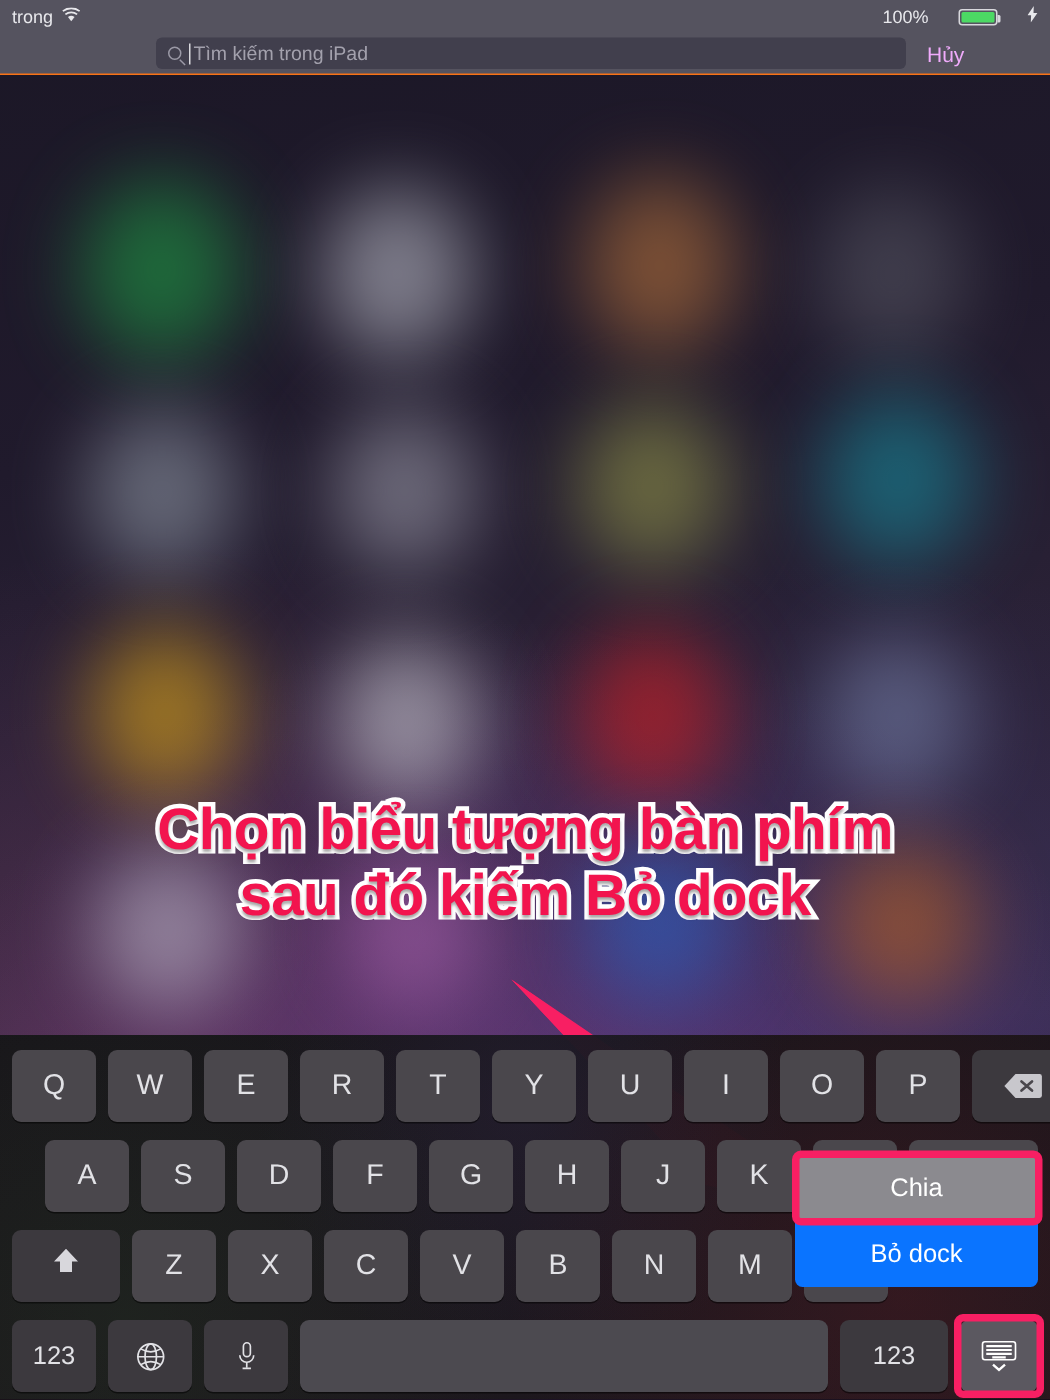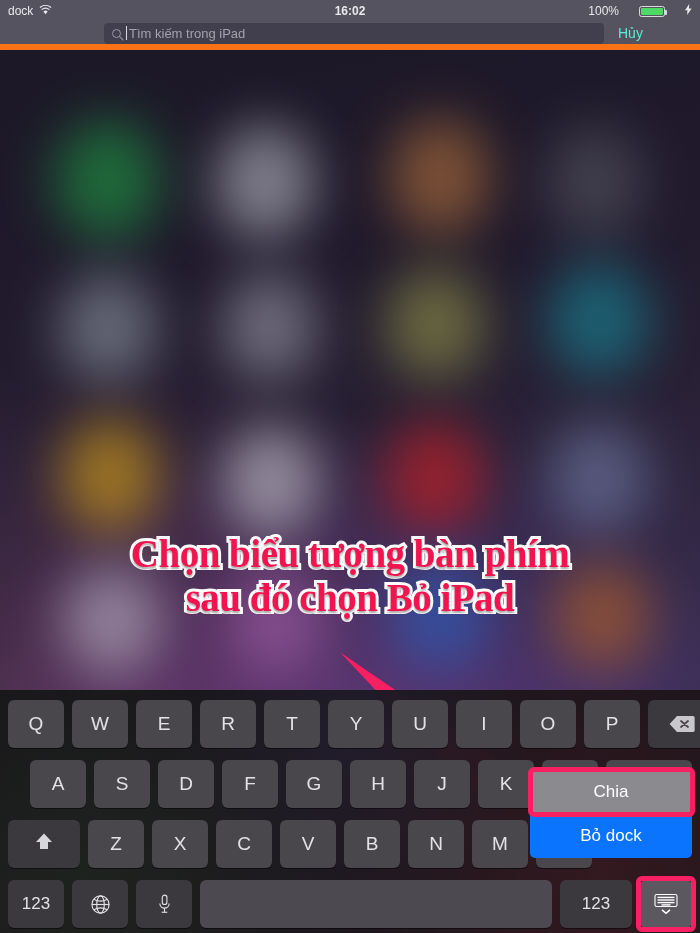--- a/index.html
+++ b/index.html
@@ -33,44 +33,44 @@
   .battery { width:26px; height:11px; border:1px solid #d8d8dd; border-radius:2.5px;
              position:relative; padding:1px; }
   .battery::after { content:""; position:absolute; right:-3px; top:3px; width:2px;
                     height:5px; background:#d8d8dd; border-radius:0 1px 1px 0; }
   .battery i { display:block; height:100%; width:100%; background:#4cd964; border-radius:1px; }
 
   
   #searchbar {
     position:absolute; left:0; top:22px; width:700px; height:28px;
     background:#55535f; display:flex; align-items:center; padding:0 12px;
-    border-bottom:6px solid #f97316;
+    border-bottom:1px solid #f97316;
   }
   #searchfield {
     flex:1; height:21px; background:#413f4d; border-radius:4px;
     display:flex; align-items:center; padding:0 8px; margin-left:92px;
     max-width:500px;
   }
   .mag { width:9px; height:9px; border:1.4px solid #9b99a6; border-radius:50%;
          position:relative; flex:none; margin-right:5px; }
   .mag::after { content:""; position:absolute; right:-4px; bottom:-3px; width:5px;
                 height:1.4px; background:#9b99a6; transform:rotate(45deg); }
   .caret { width:1px; height:14px; background:#d9d9de; margin-right:2px; flex:none; }
   #searchfield .ph { color:#a3a1ad; font-size:13px; white-space:nowrap; }
-  #cancelbtn { color:#5eead4; font-size:14px; margin-left:14px; margin-right:4px; }
+  #cancelbtn { color:#f0abfc; font-size:14px; margin-left:14px; margin-right:4px; }
 
   
   #overlay-text {
     position:absolute; left:0; top:532px; width:700px; text-align:center;
     font-size:39px; font-weight:bold; line-height:1.14;
     color:#f2144e; letter-spacing:-.5px;
     -webkit-text-stroke:6px #ffffff; paint-order:stroke fill;
     text-shadow:0 2px 2px rgba(0,0,0,.35);
   }
-  #overlay-text span { display:block;font-family:Liberation Serif, serif; }
+  #overlay-text span { display:block; }
 
   
   #arrow { position:absolute; left:0; top:0; width:700px; height:933px;
            pointer-events:none; }
 
   
   #keyboard {
     position:absolute; left:0; bottom:0; width:700px; height:243px;
     background:linear-gradient(180deg, rgba(22,20,24,.97) 0%, rgba(26,22,26,.97) 100%);
   }
@@ -138,30 +138,29 @@
       <div class="blob" style="left: 385px; top: 420px; width: 100px; height: 115px; background: rgb(208, 31, 34); opacity: 0.62;"></div>
       <div class="blob" style="left: 548px; top: 422px; width: 100px; height: 112px; background: rgb(123, 134, 176); opacity: 0.55;"></div>
       <div class="blob" style="left: 62px; top: 565px; width: 100px; height: 110px; background: rgb(184, 177, 196); opacity: 0.62;"></div>
       <div class="blob" style="left: 228px; top: 570px; width: 95px; height: 105px; background: rgb(163, 95, 168); opacity: 0.62;"></div>
       <div class="blob" style="left: 390px; top: 560px; width: 100px; height: 110px; background: rgb(42, 95, 191); opacity: 0.62;"></div>
       <div class="blob" style="left: 552px; top: 562px; width: 100px; height: 108px; background: rgb(194, 103, 31); opacity: 0.55;"></div>
     </div>
 
   <div id="statusbar">
     <div class="left">
-      <span>dock</span>
+      <span>trong</span>
       <span>
         <svg width="13" height="10" viewBox="0 0 13 10">
           <path d="M6.5 9.2 L4.3 6.4 a3.6 3.6 0 0 1 4.4 0 Z" fill="#e8e8ec"></path>
           <path d="M2.6 4.6 a6.2 6.2 0 0 1 7.8 0" stroke="#e8e8ec" stroke-width="1.2" fill="none"></path>
           <path d="M0.9 2.4 a9.2 9.2 0 0 1 11.2 0" stroke="#e8e8ec" stroke-width="1.2" fill="none"></path>
         </svg>
       </span>
     </div>
-    <div class="center">16:02</div>
     <div class="right">
       <span>100%</span>
       <span class="battery">
           <i></i>
         </span>
       <span>
         <svg width="7" height="11" viewBox="0 0 7 11">
             <path d="M4.2 0 L0 6.2 h2.4 L2.2 11 L6.6 4.6 H4 Z" fill="#e8e8ec"></path>
           </svg>
       </span>
@@ -172,21 +171,21 @@
     <div id="searchfield">
       <span class="mag"></span>
       <span class="caret"></span>
       <span class="ph">Tìm kiếm trong iPad</span>
     </div>
     <div id="cancelbtn">Hủy</div>
   </div>
 
   <div id="overlay-text">
     <span>Chọn biểu tượng bàn phím</span>
-    <span>sau đó chọn Bỏ iPad</span>
+    <span>sau đó kiếm Bỏ dock</span>
   </div>
 
   <svg id="arrow" viewBox="0 0 700 933">
     <path d="M341 653 L520 775 L540 793 L497 783 L520 800 L470 790 Z" fill="#f81f63"></path>
     <path d="M341 653 L536 790 L505 795 L520 802 L468 789 Z" fill="#f81f63"></path>
   </svg>
 
   <div id="keyboard">
     <div class="krow" id="krow1" style="top: 10px;">
         <div class="key " style="width: 56px; height: 48px; position: absolute; left: 8px;">Q</div>

